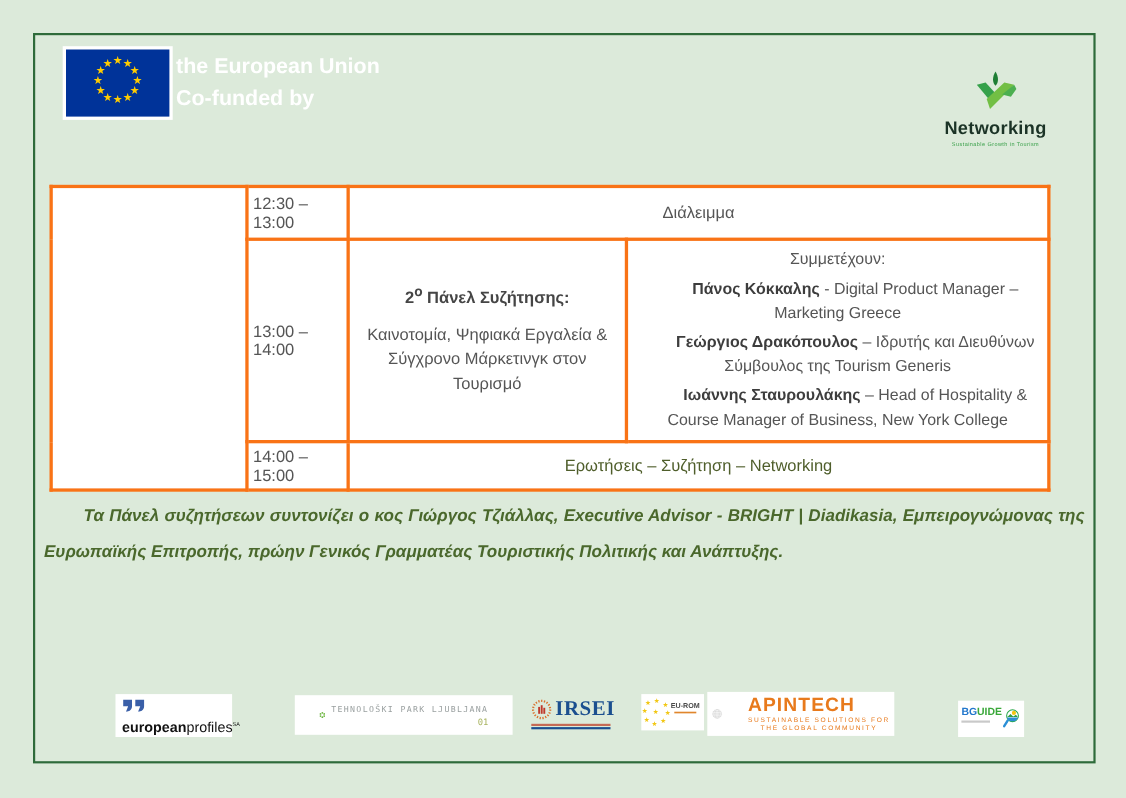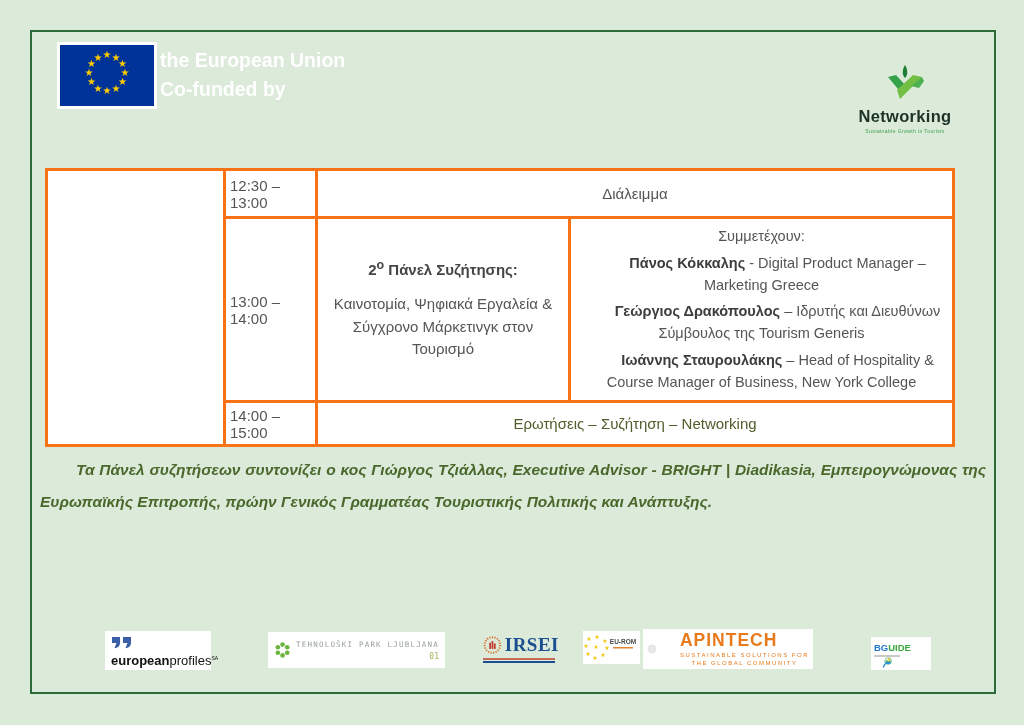--- a/index.html
+++ b/index.html
@@ -57,39 +57,39 @@
   }
 
   
   .logo { position:absolute; background:#ffffff; }
   .logo-ep { left:105px; top:631px; width:106px; height:39px; padding:3px 6px; }
   .logo-ep .quotes { height:11px; }
   .logo-ep .wordmark { font-size:13px; color:#121212; margin-top:1px; white-space:nowrap; }
   .logo-ep .wordmark .b { font-weight:bold; }
   .logo-ep .wordmark sup { font-size:5px; }
 
-  .logo-tp { left:268px; top:632px; width:177px; height:36px; padding:3px 6px; display:flex; align-items:center;justify-content:flex-end; }
+  .logo-tp { left:268px; top:632px; width:198px; height:36px; padding:3px 22px; display:flex; align-items:center;justify-content:flex-end; }
   .logo-tp .txt { flex:1; margin-left:5px; }
   .logo-tp .lbl { font-family:"DejaVu Sans Mono", monospace; font-size:7.5px; color:#9aa0a0; letter-spacing:1.2px; white-space:nowrap; }
   .logo-tp .num { font-family:"DejaVu Sans Mono", monospace; font-size:8px; color:#a8b35f; text-align:right; margin-top:3px; }
 
   .logo-irsei { left:483px; top:633px; width:76px; height:36px; background:transparent;font-family:Liberation Serif, serif; }
   .logo-irsei .row { display:flex; align-items:center; }
   .logo-irsei .lbl { font-size:19px; font-weight:bold; color:#1b4f8f; letter-spacing:.5px; margin-left:3px; }
   .logo-irsei .redline { height:2px; background:#c56a55; margin-top:1px; width:72px; }
   .logo-irsei .blueline { height:2px; background:#1b4f8f; margin-top:1px; width:72px; }
 
   .logo-eurom { left:583px; top:631px; width:57px; height:33px; }
 
   .logo-apintech { left:643px; top:629px; width:170px; height:40px; padding:2px 4px; display:flex; align-items:center;gap:20px; }
   .logo-apintech .txt { margin-left:3px; }
   .logo-apintech .lbl { font-size:17.5px; font-weight:bold; color:#e87a1c; letter-spacing:1px; line-height:1; white-space:nowrap; }
   .logo-apintech .tag { font-size:6px; color:#e87a1c; letter-spacing:1.5px; margin-top:2px; text-align:center; white-space:nowrap; }
 
-  .logo-bguide { left:871px; top:637px; width:60px; height:33px; padding:2px 3px; display:flex;flex-direction:column; }
+  .logo-bguide { left:871px; top:637px; width:60px; height:33px; padding:2px 3px; display:flex; }
   .logo-bguide .lbl { font-size:9.5px; font-weight:bold; margin-top:3px; white-space:nowrap; }
   .logo-bguide .bg { color:#2277cc; }
   .logo-bguide .uide { color:#3aa83a; }
   .logo-bguide .tiny { height:1.5px; width:26px; background:#c9c9c9; margin-top:2px; }
 </style>
 </head>
 <body>
 
 <div class="page">
   <div class="frame"></div>

